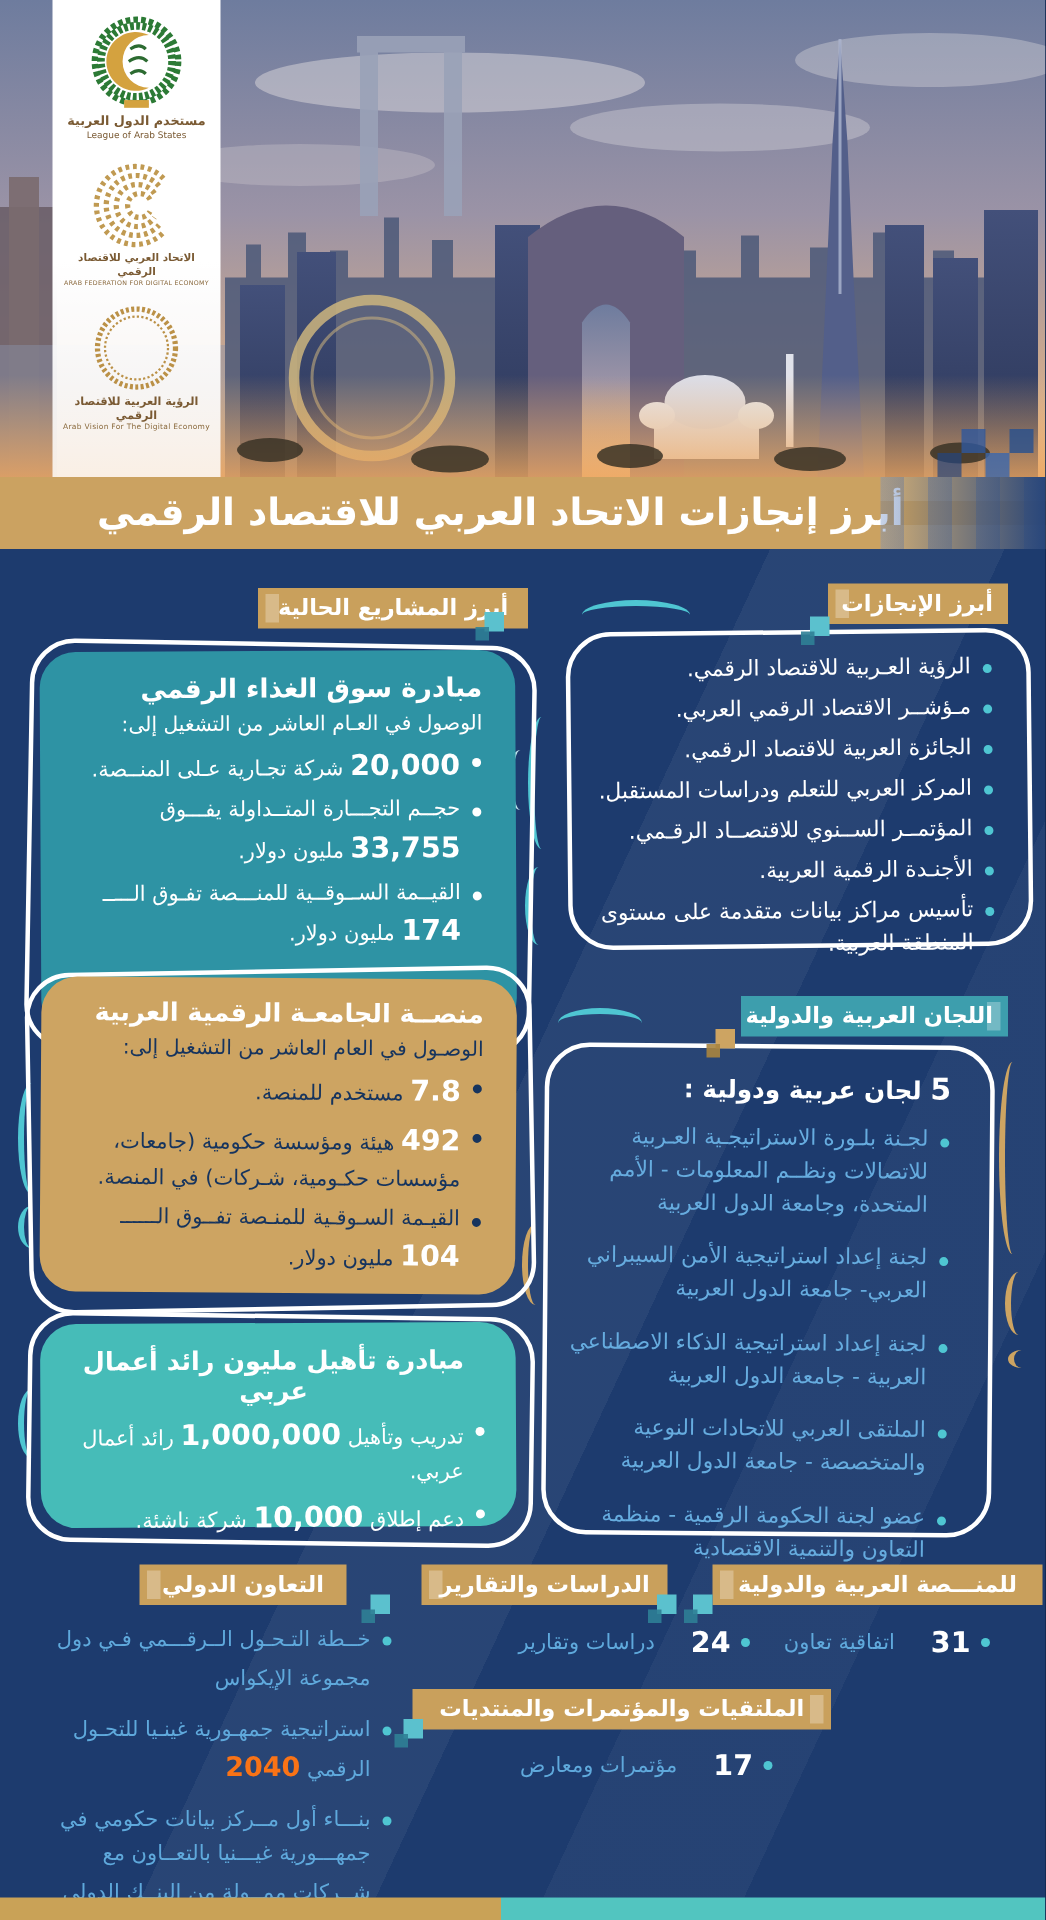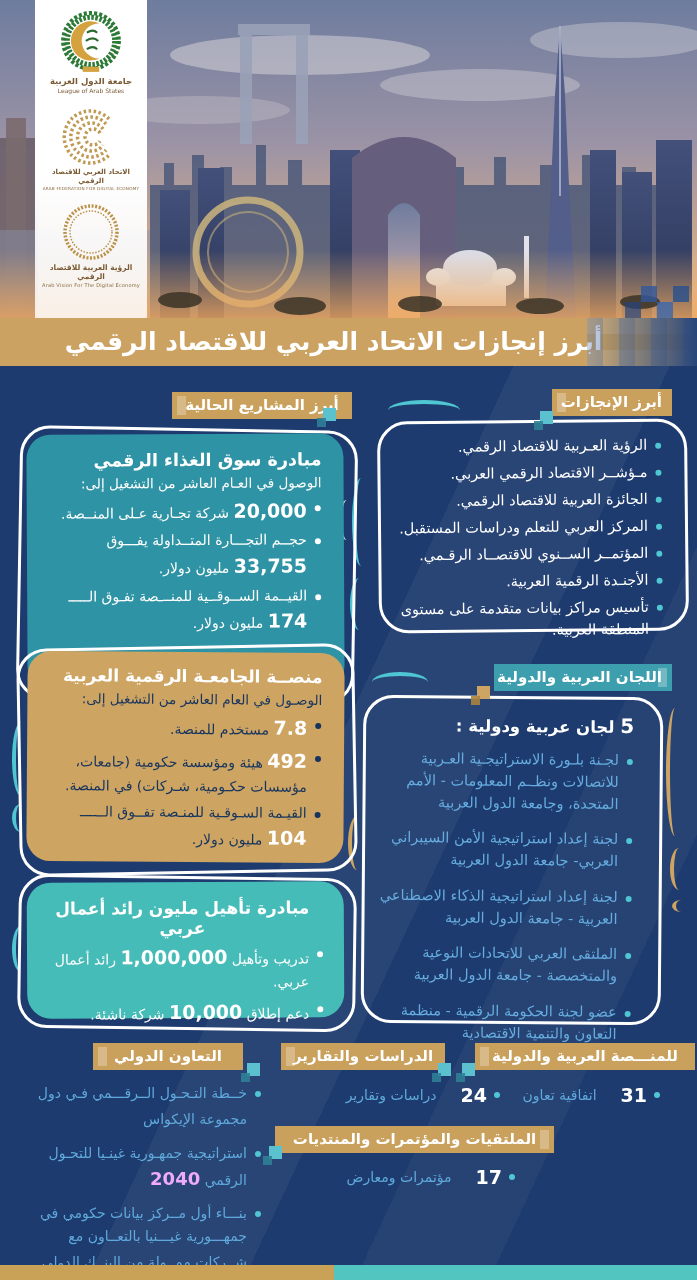--- a/index.html
+++ b/index.html
@@ -52,21 +52,21 @@
   .num{font-weight:bold;font-size:19px;}
   
   .ach{color:#fff;}
   .ach .bi{font-size:14.5px;line-height:1.52;margin-bottom:5px;}
   
   .cintro{color:#fff;font-weight:bold;font-size:16.5px;margin:0 0 12px;}
   .cintro .cnum{font-size:20px;}
   .com .bi{color:#66acdf;font-size:14.5px;line-height:1.5;margin-bottom:14px;}
   
   .coop .bi{color:#5fa9dc;font-size:14px;line-height:1.6;margin-bottom:9px;}
-  .coop .num,.com .num{color:#f0abfc;font-size:18px;}
+  .coop .num,.com .num{color:#f97316;font-size:18px;}
   
   .stat{position:absolute;display:flex;align-items:center;gap:7px;}
   .sdot{width:6px;height:6px;border-radius:50%;background:#4fc6d2;}
   .snum{color:#fff;font-weight:bold;font-size:19px;margin-left:17px;}
   .slab{color:#5fa9dc;font-size:14px;}
   
   .vdash{position:absolute;width:14px;border-left:4px solid #4fc6d2;border-radius:50%;}
   .vdash.gold{border-left-color:#cda462;}
   .arc{position:absolute;height:16px;border-top:4px solid #4fc6d2;border-radius:50%;}
   
@@ -158,21 +158,21 @@
     </svg>
 
     <div class="logo-strip">
       <svg width="66" height="66" viewBox="0 0 64 64">
         <circle cx="32" cy="30" r="27" fill="none" stroke="#2c7a35" stroke-width="4" stroke-dasharray="3 2"></circle>
         <circle cx="32" cy="30" r="23" fill="#fff" stroke="#2c7a35" stroke-width="5" stroke-dasharray="2.5 1.5"></circle>
         <path d="M40 13a19 19 0 1 0 0 34a15 15 0 1 1 0-34Z" fill="#d4a23f"></path>
         <path d="M28 22q6-4 10 0M27 30q7-5 12 0M28 38q6-4 10 0" fill="none" stroke="#2c6b31" stroke-width="2"></path>
         <rect x="24" y="55" width="16" height="5" fill="#d4a23f"></rect>
       </svg>
-      <div class="ltxt ar">جامعة الدول العربية</div>
+      <div class="ltxt ar">مستخدم الدول العربية</div>
       <div class="ltxt en">League of Arab States</div>
 
       <svg width="60" height="62" viewBox="0 0 60 60" style="margin-top:12px">
         <g fill="none" stroke="#c09a52">
           <path d="M48 12 A26 26 0 1 0 48 48" stroke-width="3.5" stroke-dasharray="2.5 2.5"></path>
           <path d="M45 17 A20 20 0 1 0 45 43" stroke-width="3.5" stroke-dasharray="2.5 2.5"></path>
           <path d="M42 22 A14 14 0 1 0 42 38" stroke-width="3.5" stroke-dasharray="2.5 2.5"></path>
           <path d="M39 26 A8 8 0 1 0 39 34" stroke-width="3.5" stroke-dasharray="2.5 2.5"></path>
         </g>
       </svg>
@@ -254,21 +254,21 @@
   <div class="acc gold" style="left:477px;top:686px"></div>
   <div class="outline com dot-t" style="left:362px;top:696px;width:300px;height:328px;transform:rotate(.5deg);padding:14px 26px 0 10px;box-sizing:border-box">
     <div class="cintro"><span class="cnum" dir="ltr">5</span><span> لجان عربية ودولية :</span></div>
     <div class="bi">لجـنة بلـورة الاستراتيجـية العـربية للاتصالات ونظــم المعلومات - الأمم المتحدة، وجامعة الدول العربية</div>
     <div class="bi">لجنة إعداد استراتيجية الأمن السيبراني العربي- جامعة الدول العربية</div>
     <div class="bi">لجنة إعداد استراتيجية الذكاء الاصطناعي العربية - جامعة الدول العربية</div>
     <div class="bi">الملتقى العربي للاتحادات النوعية والمتخصصة - جامعة الدول العربية</div>
     <div class="bi">عضو لجنة الحكومة الرقمية - منظمة التعاون والتنمية الاقتصادية</div>
   </div>
 
-  <div class="tag cap-l" style="left:93px;top:1043px;width:150px">التعاون الدولي</div>
+  <div class="tag cap-l" style="left:93px;top:1043px;width:138px">التعاون الدولي</div>
   <div class="acc teal" style="left:247px;top:1063px"></div>
   <div class="coop dot-t" style="position:absolute;left:18px;top:1082px;width:244px">
     <div class="bi"><span>خــطة التـحـول الــرقـــمي فـي دول مجموعة الإيكواس</span><span class="num" dir="ltr"></span><span></span></div>
     <div class="bi"><span>استراتيجية جمهـورية غينـيا للتحـول الرقمي </span><span class="num" dir="ltr">2040</span><span></span></div>
     <div class="bi"><span>بنـــاء أول مــركز بيانات حكومي في جمهـــورية غيـــنيا بالتعــاون مع شــركات ممــولة من البنــك الدولي</span><span class="num" dir="ltr"></span><span></span></div>
   </div>
 
   <div class="tag cap-l" style="left:281px;top:1043px;width:164px">الدراسات والتقارير</div>
   <div class="acc teal" style="left:438px;top:1063px"></div>
   <div class="stat" style="left:300px;top:1084px;width:200px;justify-content:flex-start">

